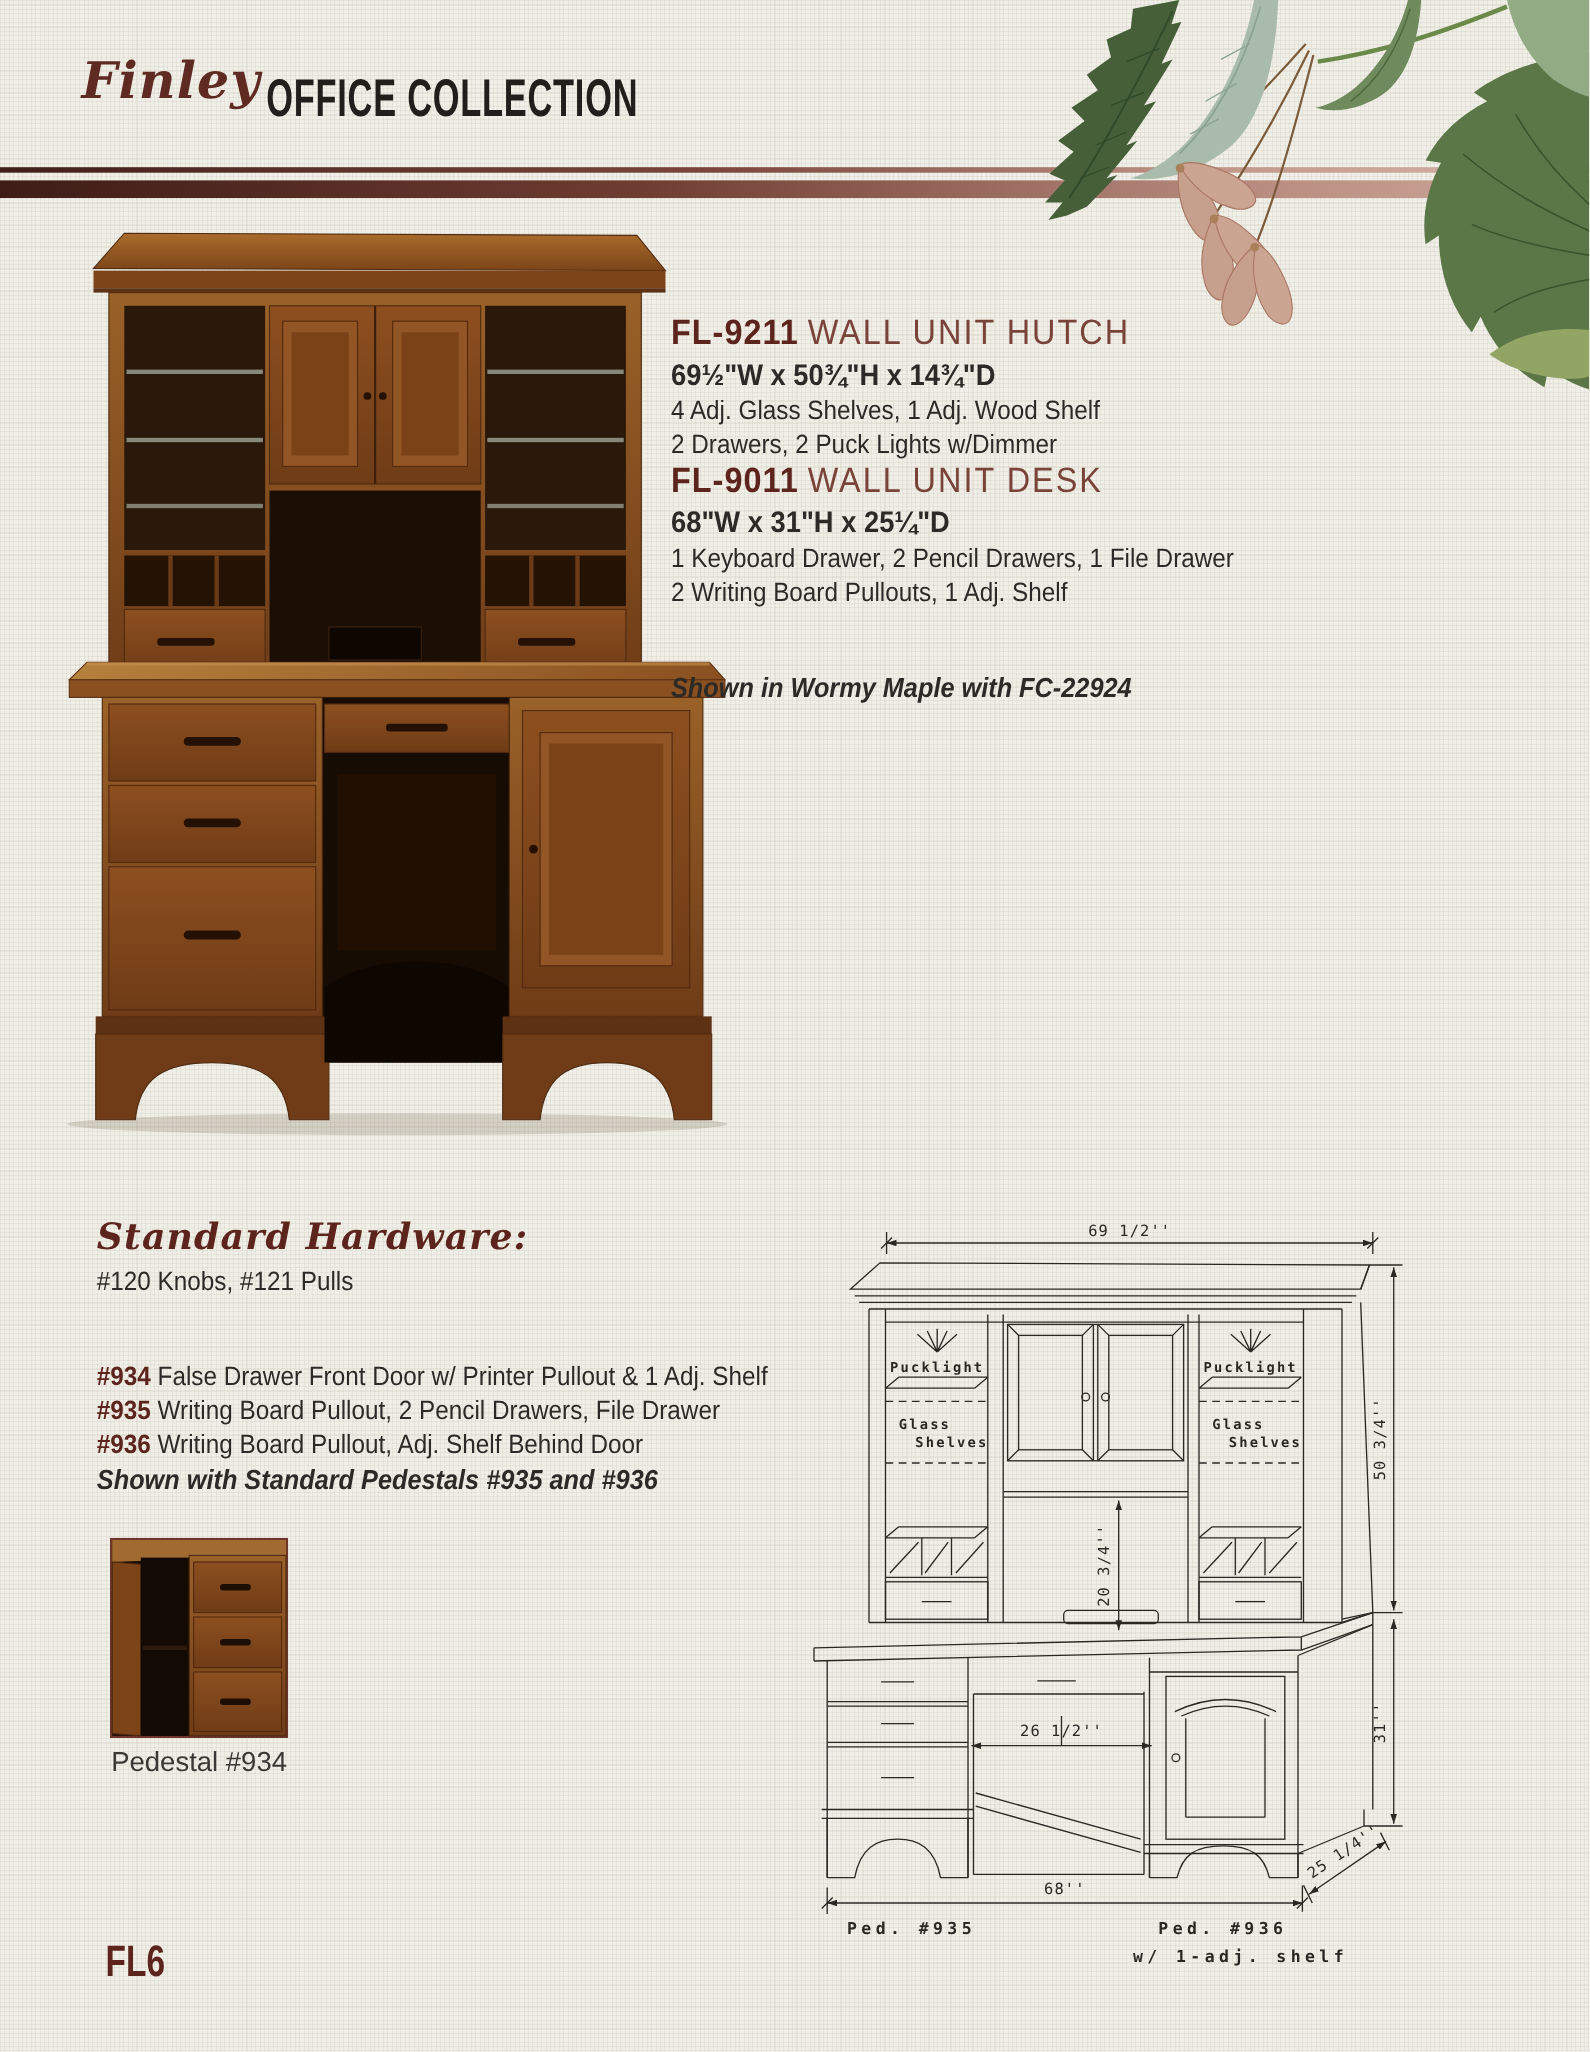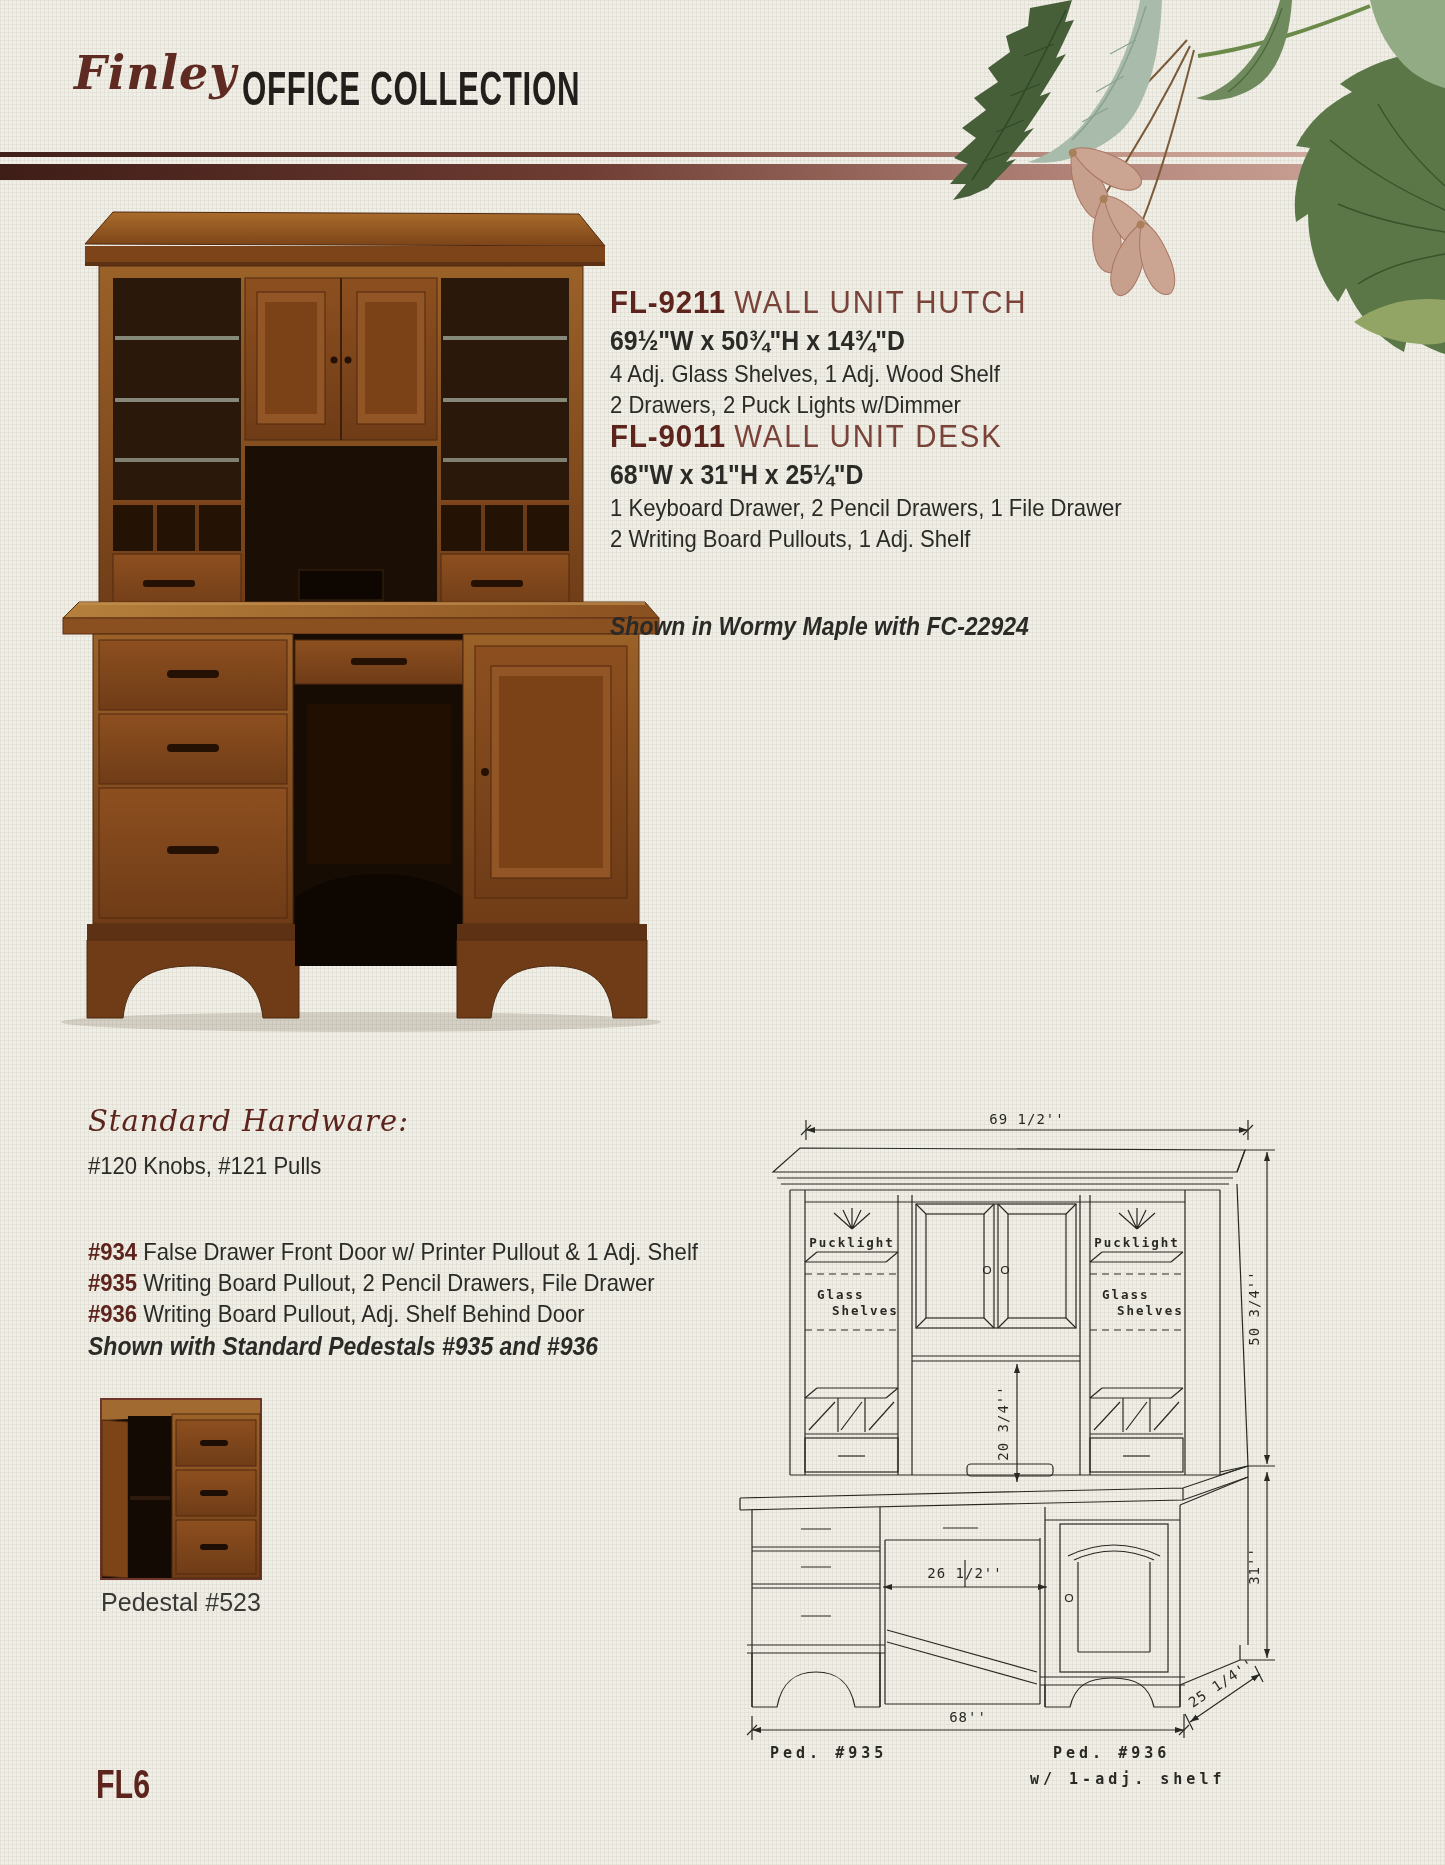--- a/index.html
+++ b/index.html
@@ -23,22 +23,22 @@
   
   .prod-head{font-size:32px;white-space:nowrap;transform:scaleX(.92);transform-origin:0 0;}
   .prod-head .sku{font-weight:700;color:#5c241c;letter-spacing:1px;}
   .prod-head .pname{font-weight:400;color:#7a4339;letter-spacing:2px;}
   .dims-line{font-size:27px;font-weight:700;color:#2b2a26;white-space:nowrap;
      transform:scaleX(.92);transform-origin:0 0;}
   .feat{font-size:24px;line-height:31px;color:#2b2a26;white-space:nowrap;
      transform:scaleX(.92);transform-origin:0 0;}
   .note-italic{font-size:25px;font-style:italic;font-weight:700;color:#2b2a26;
      white-space:nowrap;transform:scaleX(.92);transform-origin:0 0;}
-  .script-head{font-family:"DejaVu Serif",serif;font-style:italic;font-weight:normal;
-     font-size:29px;color:#5c241c;letter-spacing:1px;white-space:nowrap;}
+  .script-head{font-family:"DejaVu Serif",serif;font-style:italic;font-weight:bold;
+     font-size:33px;color:#5c241c;letter-spacing:1px;white-space:nowrap;}
   .opt-line{font-size:24px;line-height:31px;color:#2b2a26;white-space:nowrap;
      transform:scaleX(.92);transform-origin:0 0;}
   .opt-line b{color:#5c241c;font-weight:700;}
   #pedestal-caption{font-size:25px;color:#3a3834;text-align:center;width:170px;}
   #page-number{font-size:38px;font-weight:700;color:#5c241c;
      transform:scale(.8,1.05);transform-origin:0 0;}
   
   text{fill:#2a2823;}
   .cadlbl{font-family:"DejaVu Sans Mono",monospace;font-weight:bold;font-size:12.5px;letter-spacing:2px;}
   .caddim{font-family:"DejaVu Sans Mono",monospace;font-size:14px;letter-spacing:1px;}
@@ -247,21 +247,21 @@
     <rect x="28" y="18" width="44" height="162" fill="#140a04"></rect>
     <rect x="30" y="98" width="40" height="4" fill="#2e1a0c"></rect>
     <rect x="72" y="16" width="88" height="164" fill="url(#gWood)" stroke="#4e2a10"></rect>
     <rect x="76" y="22" width="80" height="46" fill="url(#gDoor)" stroke="#53290f"></rect>
     <rect x="76" y="72" width="80" height="46" fill="url(#gDoor)" stroke="#53290f"></rect>
     <rect x="76" y="122" width="80" height="54" fill="url(#gDoor)" stroke="#53290f"></rect>
     <rect x="100" y="42" width="28" height="6" rx="3" fill="#1c0e05"></rect>
     <rect x="100" y="92" width="28" height="6" rx="3" fill="#1c0e05"></rect>
     <rect x="100" y="146" width="28" height="6" rx="3" fill="#1c0e05"></rect>
   </svg>
-  <div class="abs" id="pedestal-caption" style="left:96px;top:1588px;">Pedestal #523</div>
+  <div class="abs" id="pedestal-caption" style="left:96px;top:1588px;">Pedestal #934</div>
 
   <svg class="abs" style="left:735px;top:1100px;" width="575" height="730" viewBox="0 0 575 730">
     <defs>
       <marker id="arw" markerWidth="10" markerHeight="8" refX="9" refY="3" orient="auto-start-reverse" markerUnits="userSpaceOnUse">
         <path d="M0,0 L9,3 L0,6 Z" fill="#2a2823"></path>
       </marker>
     </defs>
 
     <g>
       <path class="dln" d="M71,40 V20 M513,40 V20"></path>

